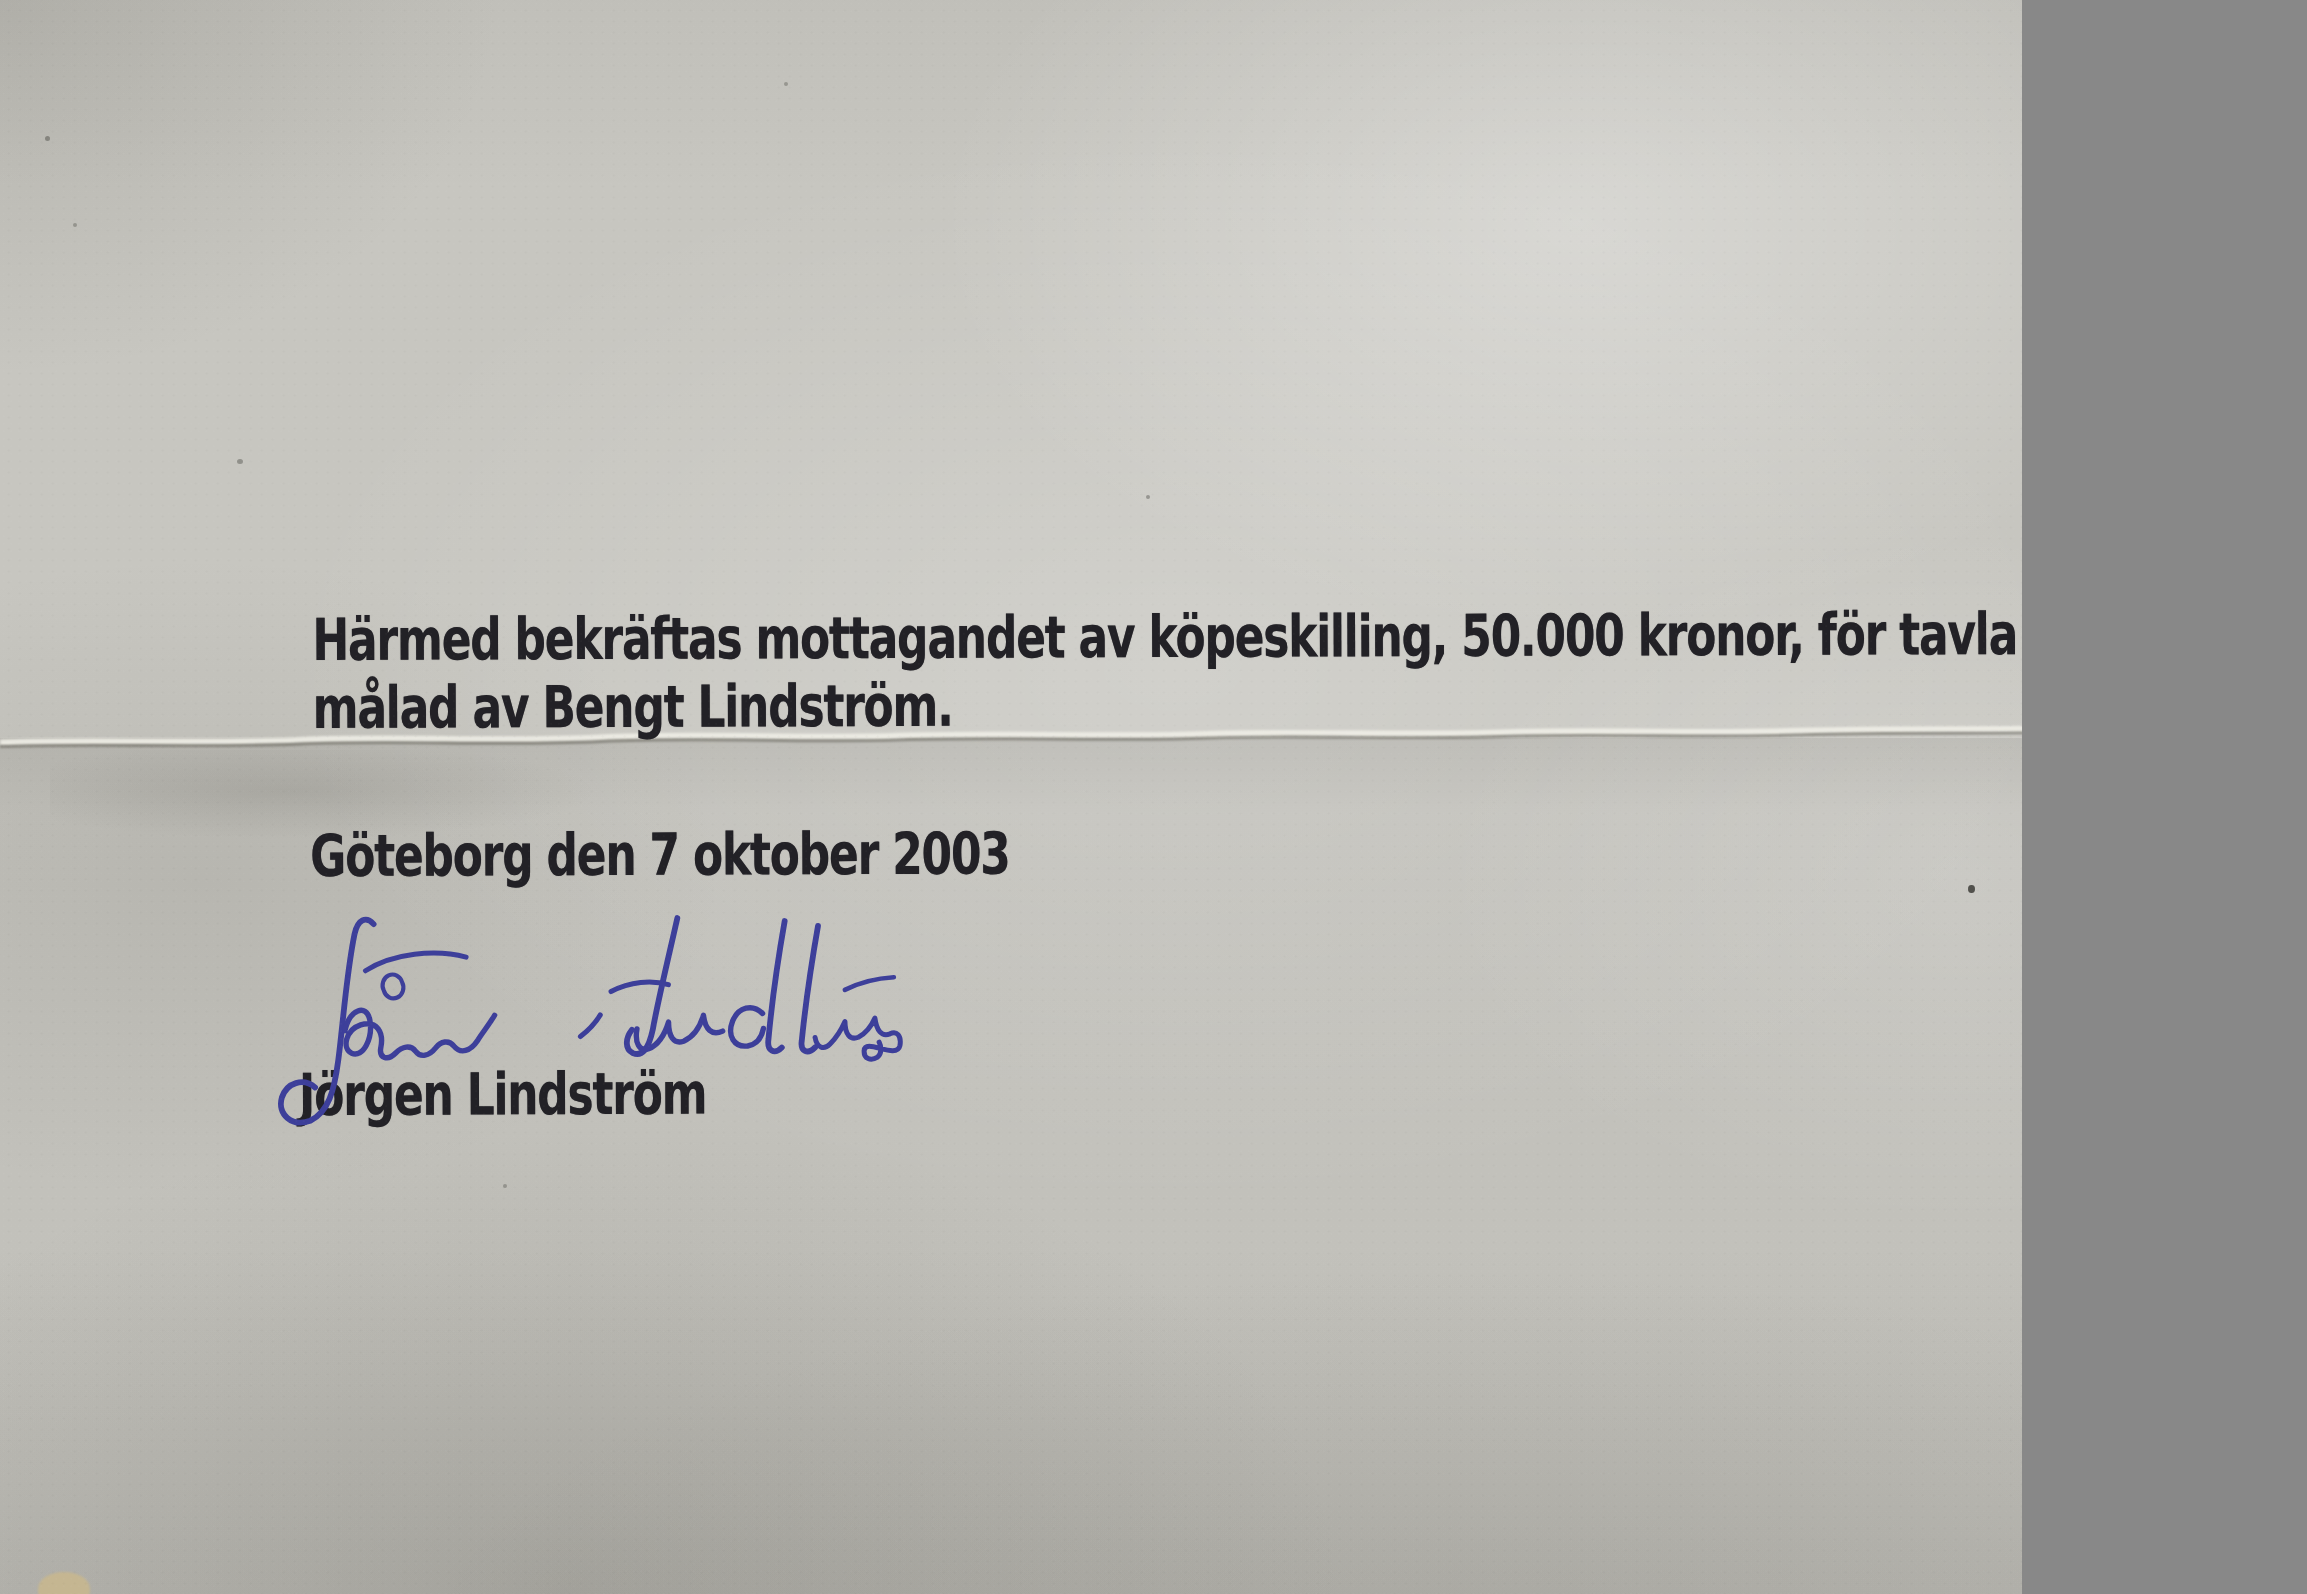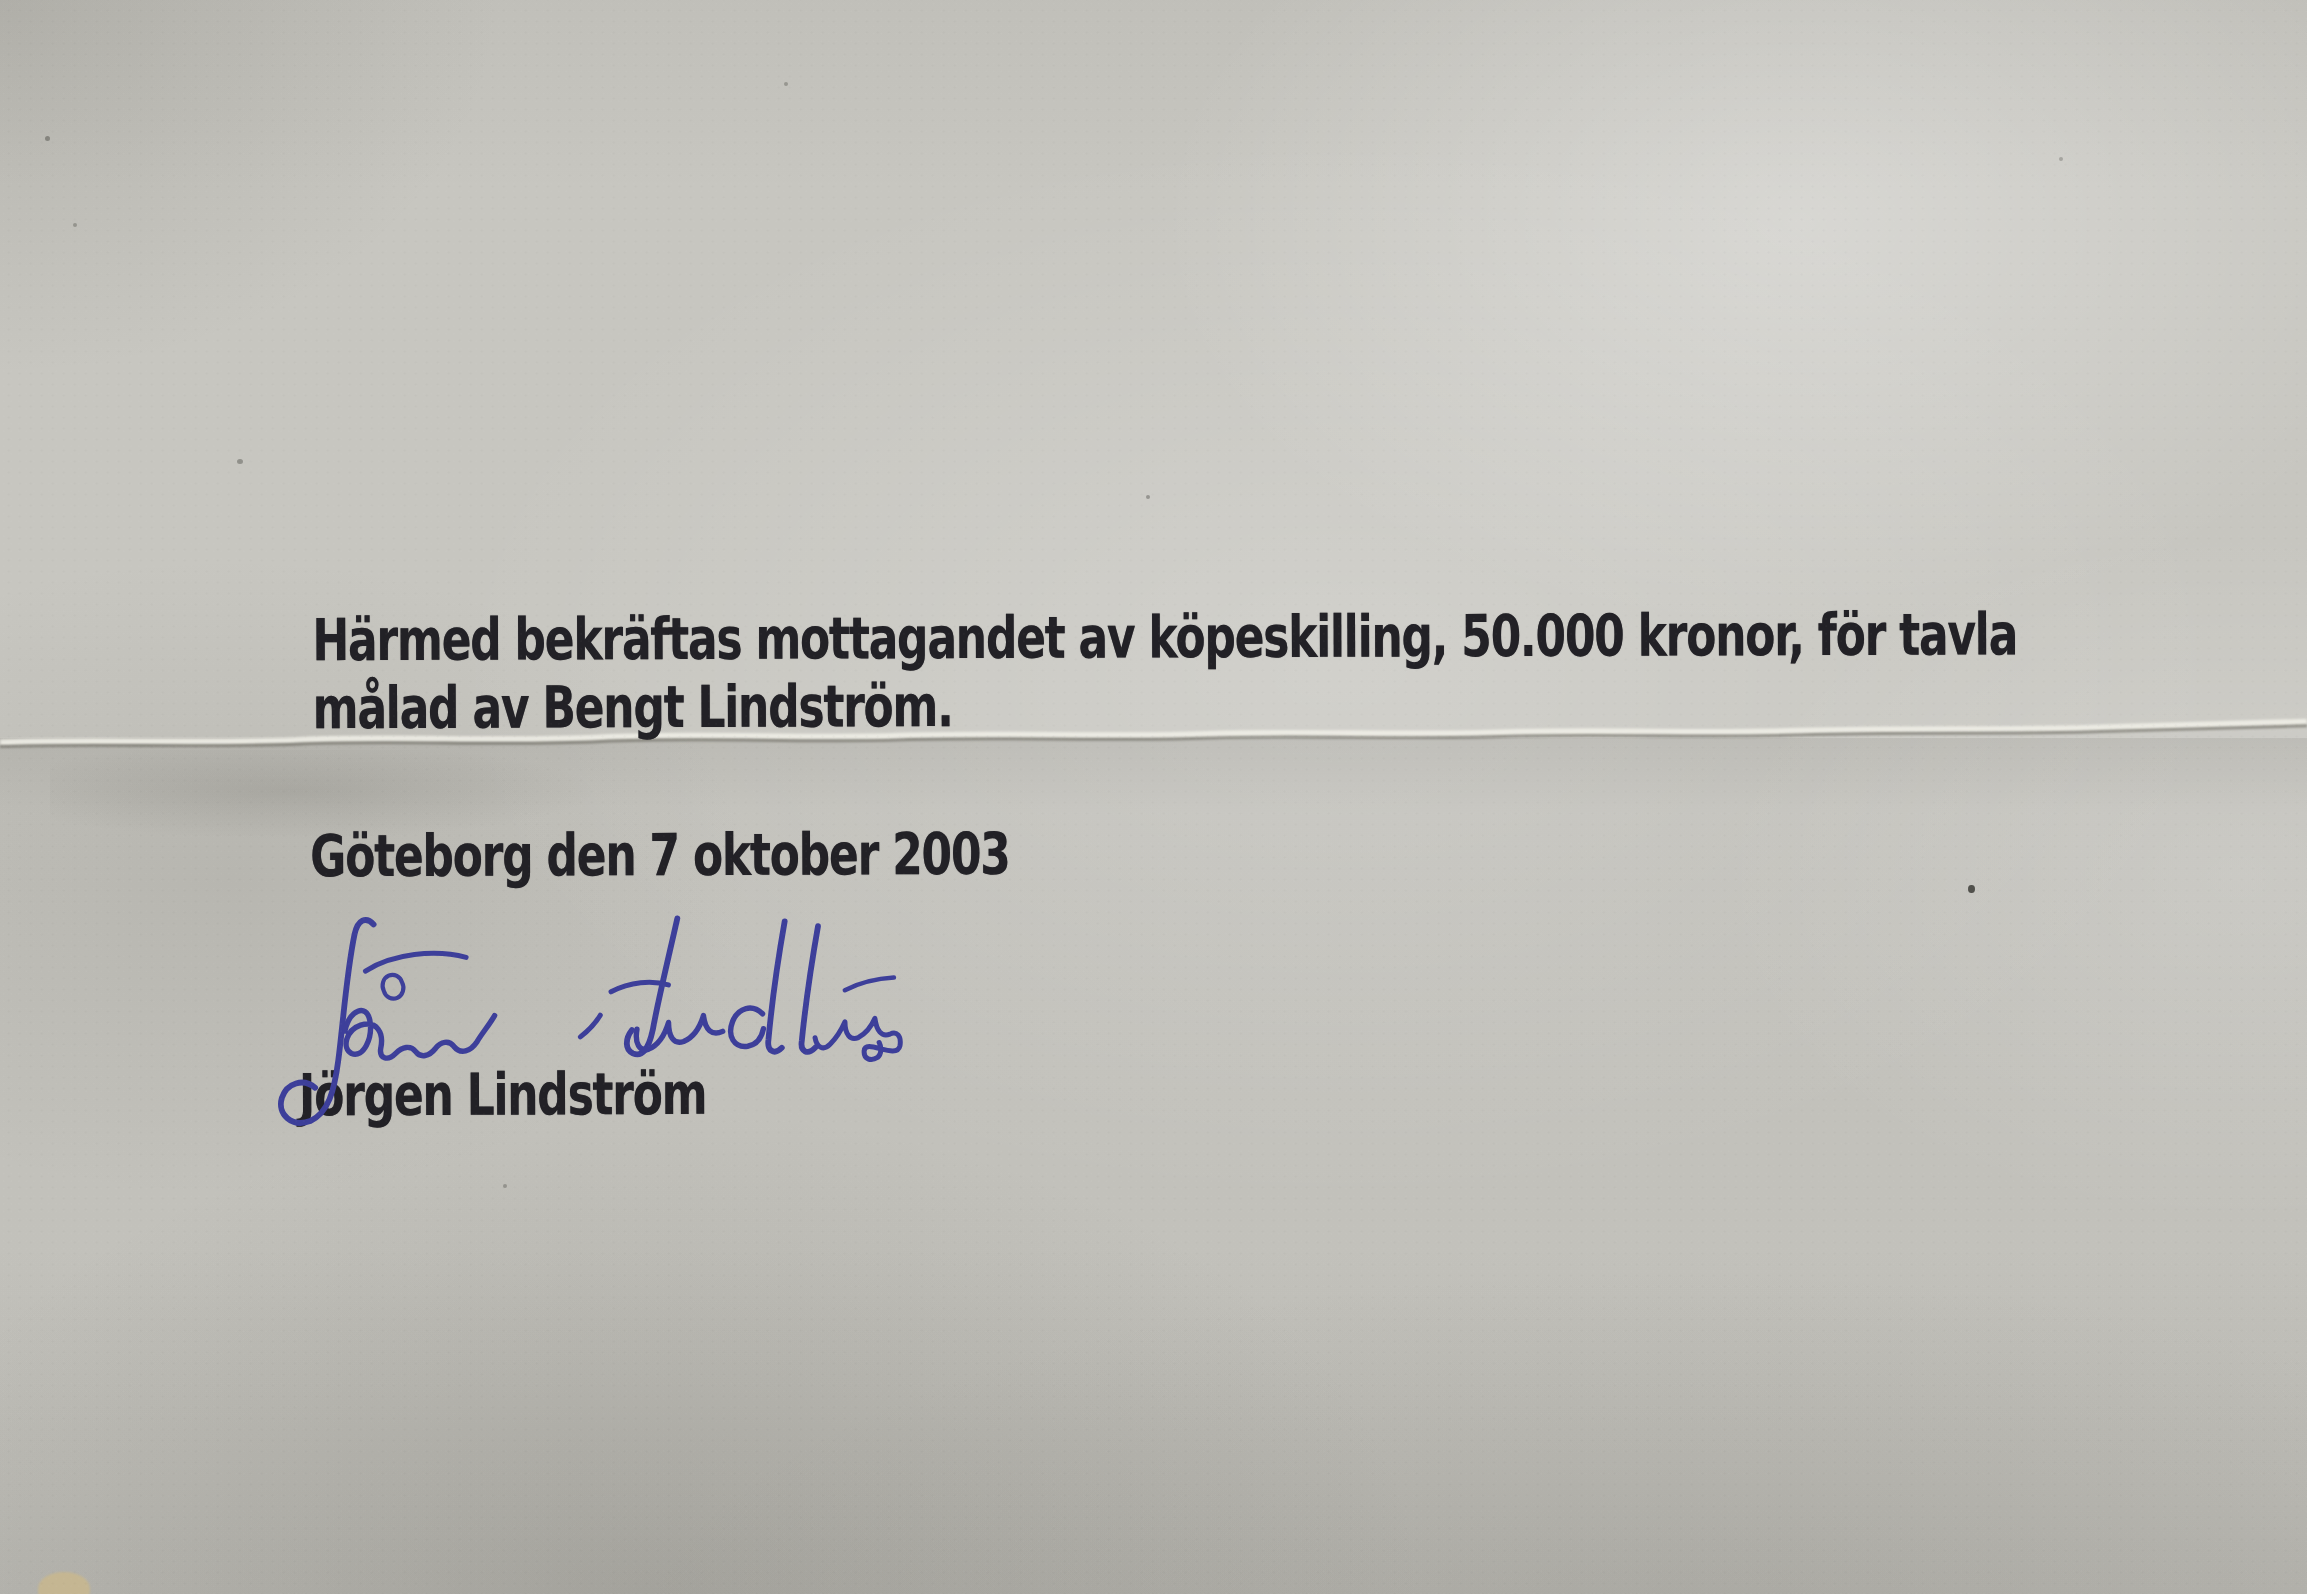--- a/index.html
+++ b/index.html
@@ -6,21 +6,21 @@
     --paper:#c7c6c0;
     --text-ink:#222126;
     --signature-ink:#3d3f9a;
     --tear-highlight:#efeee6;
     --tear-shadow:#55524a;
     --stain:#c9b88e;
   }
   html,body{margin:0;padding:0;background:#888;}
   .photo{
     position:relative;
-    width:2307px;height:1595px;
+    width:2022px;height:1595px;
     overflow:hidden;
     background:var(--paper);
     font-family:"DejaVu Sans","Liberation Sans",sans-serif;
   }
   
   .shading{
     position:absolute;inset:0;pointer-events:none;
     background:
       radial-gradient(917px 584px at 78% 14%, rgba(255,255,255,.30), transparent 70%),
       radial-gradient(1251px 750px at 58% 42%, rgba(255,255,255,.18), transparent 72%),

